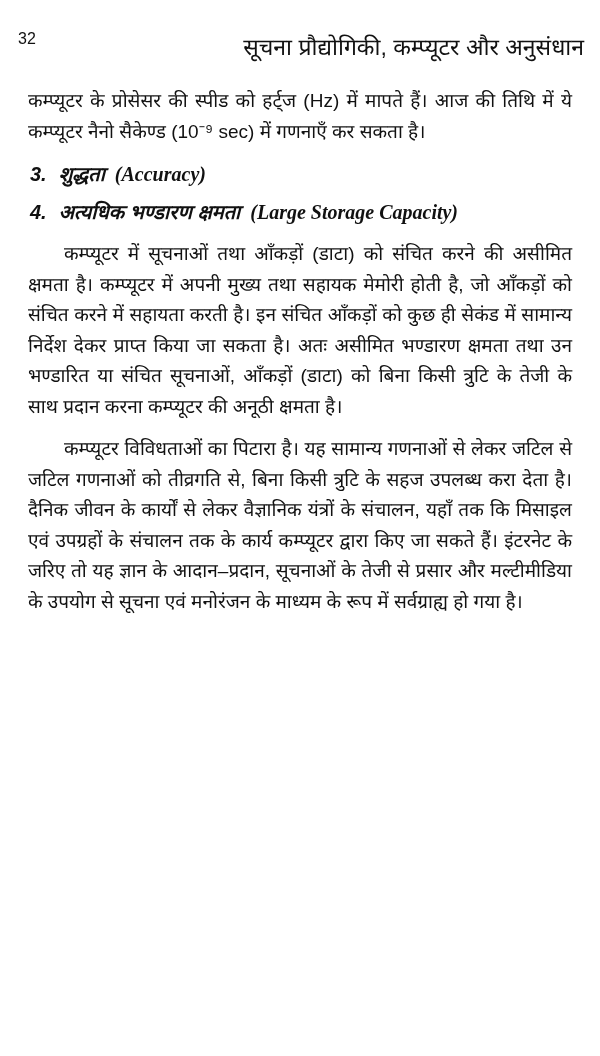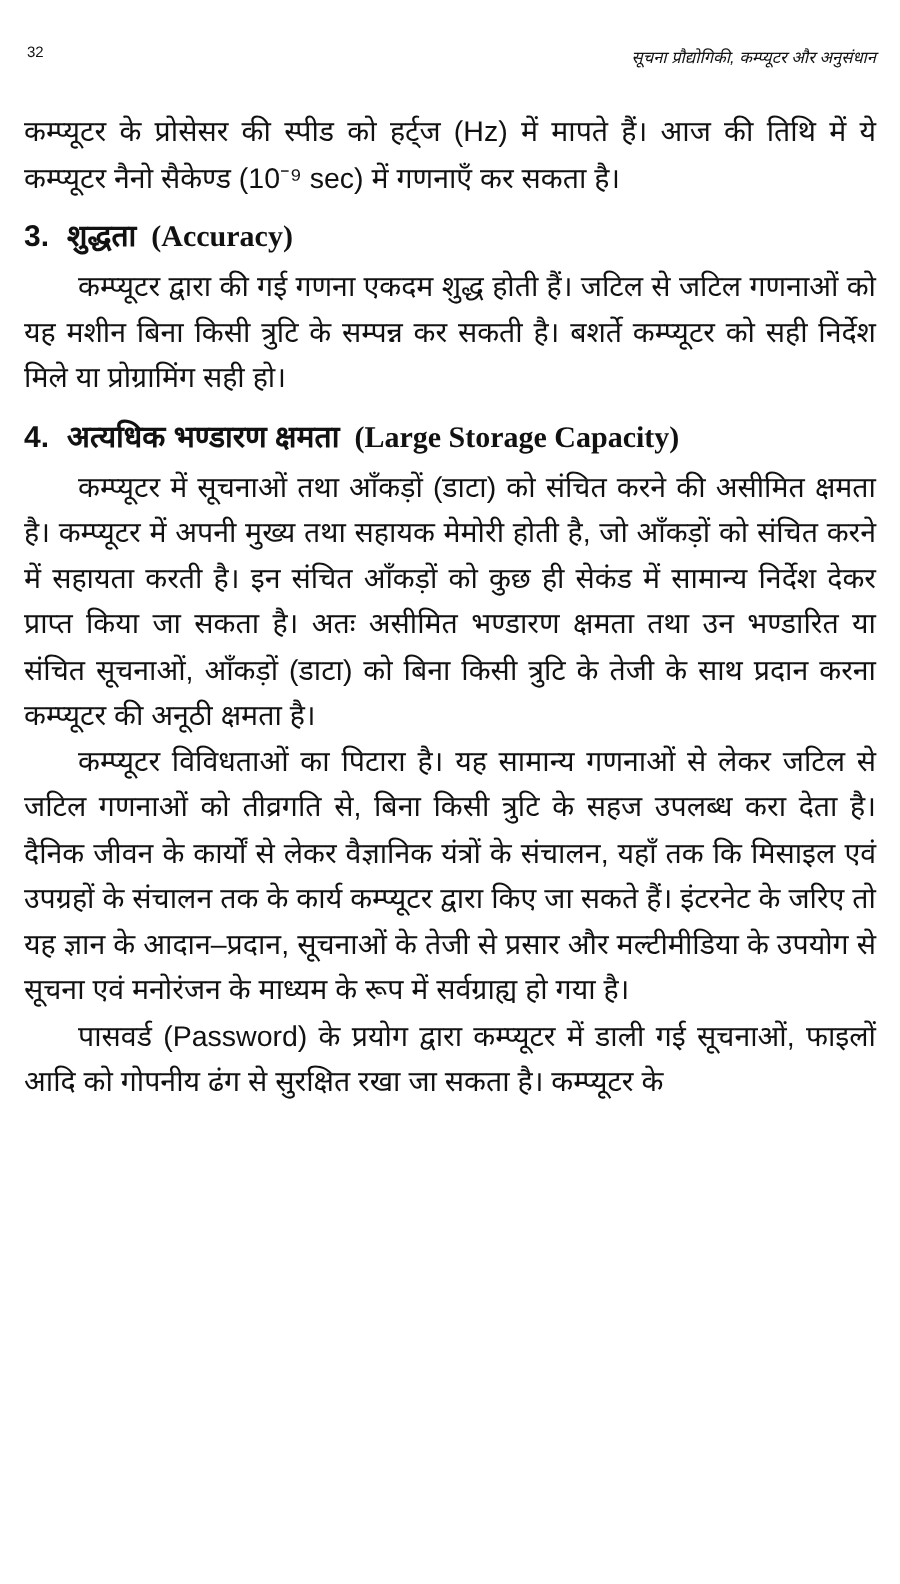--- a/index.html
+++ b/index.html
@@ -7,58 +7,56 @@
     width: 600px; height: 1056px; overflow: hidden;
     font-family: "DejaVu Serif", serif;
     color: #111;
     position: relative;
   }
   .page { position: absolute; left: 16px; right: 16px; top: 0; }
   .running-head {
     position: absolute; top: 30px; left: 0; right: 0; height: 24px;
     font-family: "Liberation Sans", sans-serif;
   }
-  .page-number { position: absolute; left: 2px; top: 0; font-size: 10px; }
+  .page-number { position: absolute; left: 2px; top: 0; font-size: 16px; }
   .running-title {
-    position: absolute; right: 0; top: 0; font-size: 11px; font-style: italic;
+    position: absolute; right: 0; top: 0; font-size: 23px; 
   }
   .content { position: absolute; top: 74px; left: 0; right: 0; }
   p.para {
-    margin: 0; font-size: 19px; line-height: 30.5px; text-align: justify;
+    margin: 12px; font-size: 19px; line-height: 30.5px; text-align: justify;
     font-family: "Liberation Sans", sans-serif;
   }
   p.para.indent { text-indent: 36px; }
   h3.section {
-    margin: 8px 0 4px 0; font-size: 20px; line-height: 30px;
-    font-weight: bold; 
+    margin: 8px 0 4px 14px; font-size: 20px; line-height: 30px;
+    font-weight: bold; font-style: italic;
     font-family: "Liberation Sans", sans-serif;
   }
   h3.section .num { margin-right: 12px; }
   h3.section .en { font-family: "Liberation Serif", serif; margin-left: 10px; }
 </style>
 </head>
 <body>
 
 <div class="page">
   <div class="running-head">
     <span class="page-number">32</span>
     <span class="running-title">सूचना प्रौद्योगिकी, कम्प्यूटर और अनुसंधान</span>
   </div>
 
   <div class="content">
     <p class="para">कम्प्यूटर के प्रोसेसर की स्पीड को हर्ट्ज (Hz) में मापते हैं। आज की तिथि में ये कम्प्यूटर नैनो सैकेण्ड (10⁻⁹ sec) में गणनाएँ कर सकता है।</p>
 
     <h3 class="section">
       <span class="num">3.</span><span>शुद्धता</span><span class="en">(Accuracy)</span>
     </h3>
-    <p class="para indent">कम्प्यूटर द्वारा की गई गणना एकदम शुद्ध होती हैं। जटिल से जटिल गणनाओं को यह मशीन बिना किसी त्रुटि के सम्पन्न कर सकती है। बशर्ते कम्प्यूटर को सही निर्देश मिले या प्रोग्रामिंग सही हो।</p>
 
     <h3 class="section">
       <span class="num">4.</span><span>अत्यधिक भण्डारण क्षमता</span><span class="en">(Large Storage Capacity)</span>
     </h3>
     <p class="para indent">कम्प्यूटर में सूचनाओं तथा आँकड़ों (डाटा) को संचित करने की असीमित क्षमता है। कम्प्यूटर में अपनी मुख्य तथा सहायक मेमोरी होती है, जो आँकड़ों को संचित करने में सहायता करती है। इन संचित आँकड़ों को कुछ ही सेकंड में सामान्य निर्देश देकर प्राप्त किया जा सकता है। अतः असीमित भण्डारण क्षमता तथा उन भण्डारित या संचित सूचनाओं, आँकड़ों (डाटा) को बिना किसी त्रुटि के तेजी के साथ प्रदान करना कम्प्यूटर की अनूठी क्षमता है।</p>
 
     <p class="para indent">कम्प्यूटर विविधताओं का पिटारा है। यह सामान्य गणनाओं से लेकर जटिल से जटिल गणनाओं को तीव्रगति से, बिना किसी त्रुटि के सहज उपलब्ध करा देता है। दैनिक जीवन के कार्यों से लेकर वैज्ञानिक यंत्रों के संचालन, यहाँ तक कि मिसाइल एवं उपग्रहों के संचालन तक के कार्य कम्प्यूटर द्वारा किए जा सकते हैं। इंटरनेट के जरिए तो यह ज्ञान के आदान–प्रदान, सूचनाओं के तेजी से प्रसार और मल्टीमीडिया के उपयोग से सूचना एवं मनोरंजन के माध्यम के रूप में सर्वग्राह्य हो गया है।</p>
 
 
-    <p class="para indent">पासवर्ड (Password) के प्रयोग द्वारा कम्प्यूटर में डाली गई सूचनाओं, फाइलों आदि को गोपनीय ढंग से सुरक्षित रखा जा सकता है। कम्प्यूटर के</p>
   </div>
 </div>
 
 </body></html>

